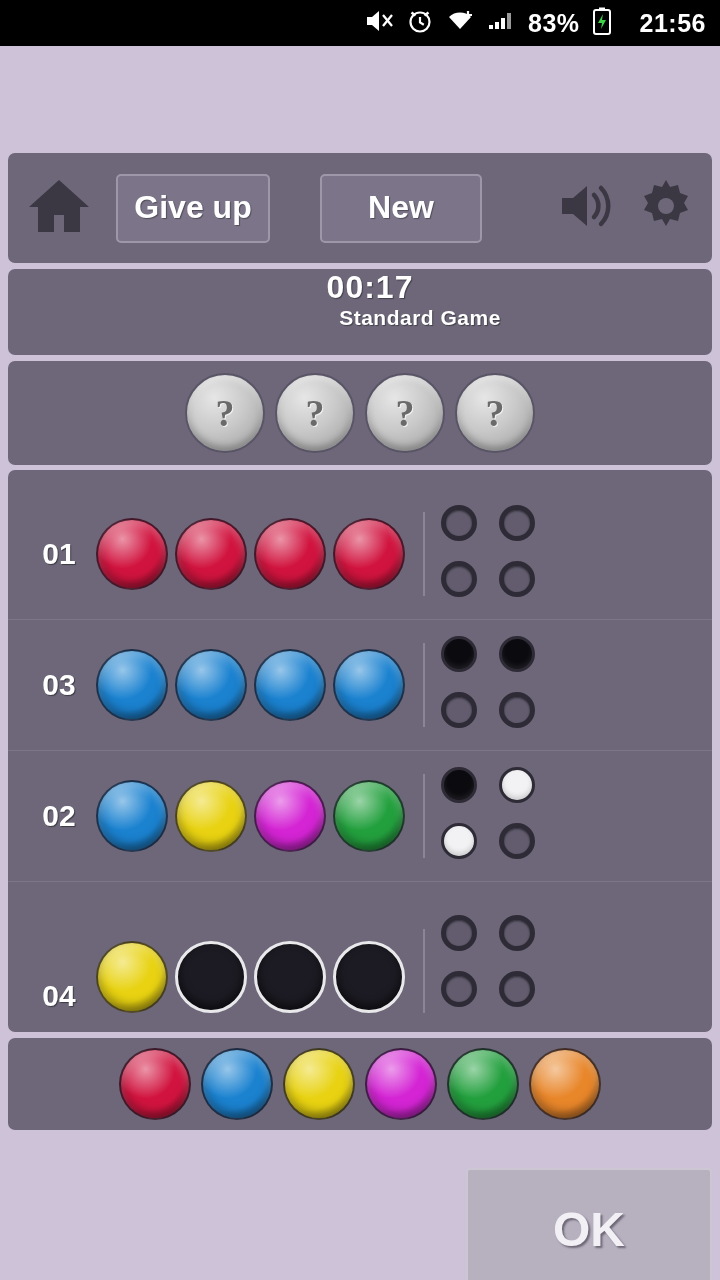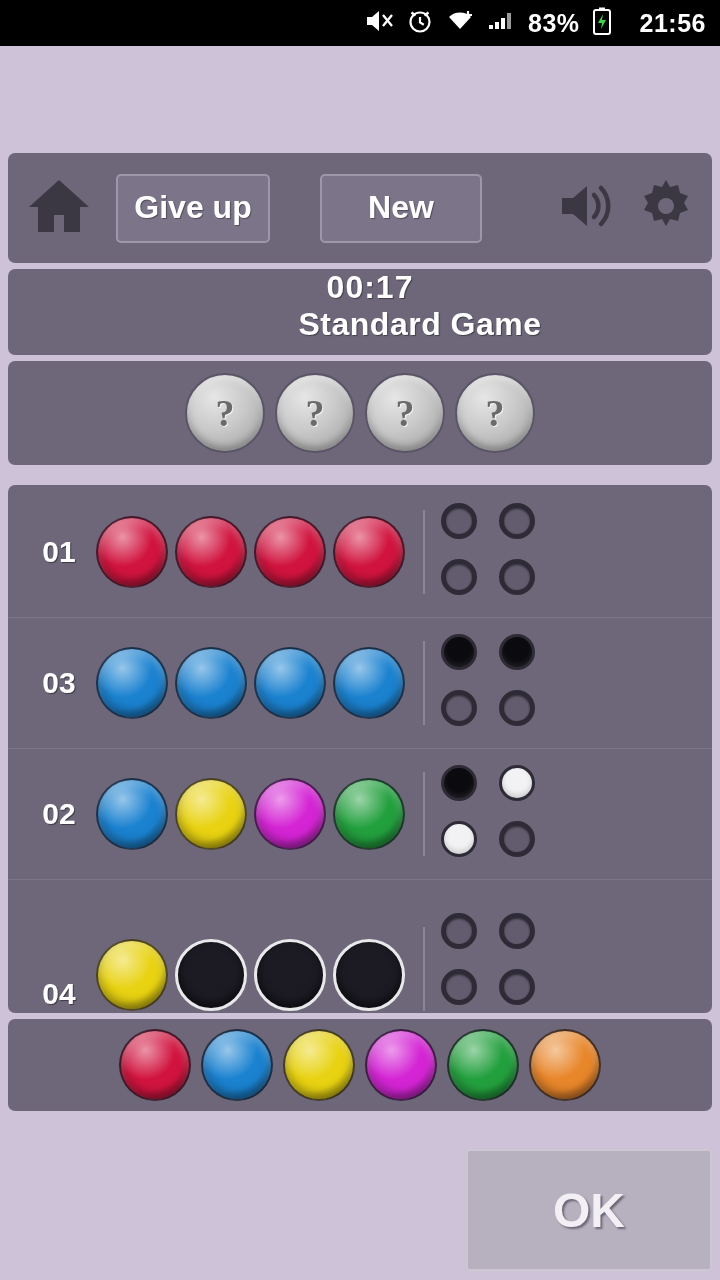--- a/index.html
+++ b/index.html
@@ -97,21 +97,21 @@
   }
   .timer {
     color: #ffffff;
     font-size: 32px;
     font-weight: bold;
     letter-spacing: 1px;
     text-shadow: 1px 1px 1px rgba(0,0,0,0.4);
   }
   .mode {
     color: #ffffff;
-    font-size: 32px;
+    font-size: 21px;
     font-weight: bold;
     margin-left: 100px;
     letter-spacing: 0.5px;
     text-shadow: 1px 1px 1px rgba(0,0,0,0.4);
   }
 
   
   .secret {
     margin-top: 6px;
     height: 104px;
@@ -132,22 +132,22 @@
     justify-content: center;
     color: #6a6a6a;
     font-size: 38px;
     font-weight: bold;
     font-family: "Liberation Serif", serif;
     text-shadow: 1px 1px 0 rgba(255,255,255,0.7);
   }
 
   
   .board {
-    margin-top: 20px;
-    padding: 2px 0;
+    margin-top: 5px;
+    padding: 19px 0;
   }
   .guess-row {
     height: 131px;
     display: flex;
     align-items: center;
     border-bottom: 1px solid #7d7689;
     box-sizing: border-box;
     padding-left: 14px;
   }
   .guess-row:last-child { border-bottom: none; align-items: flex-end; }

